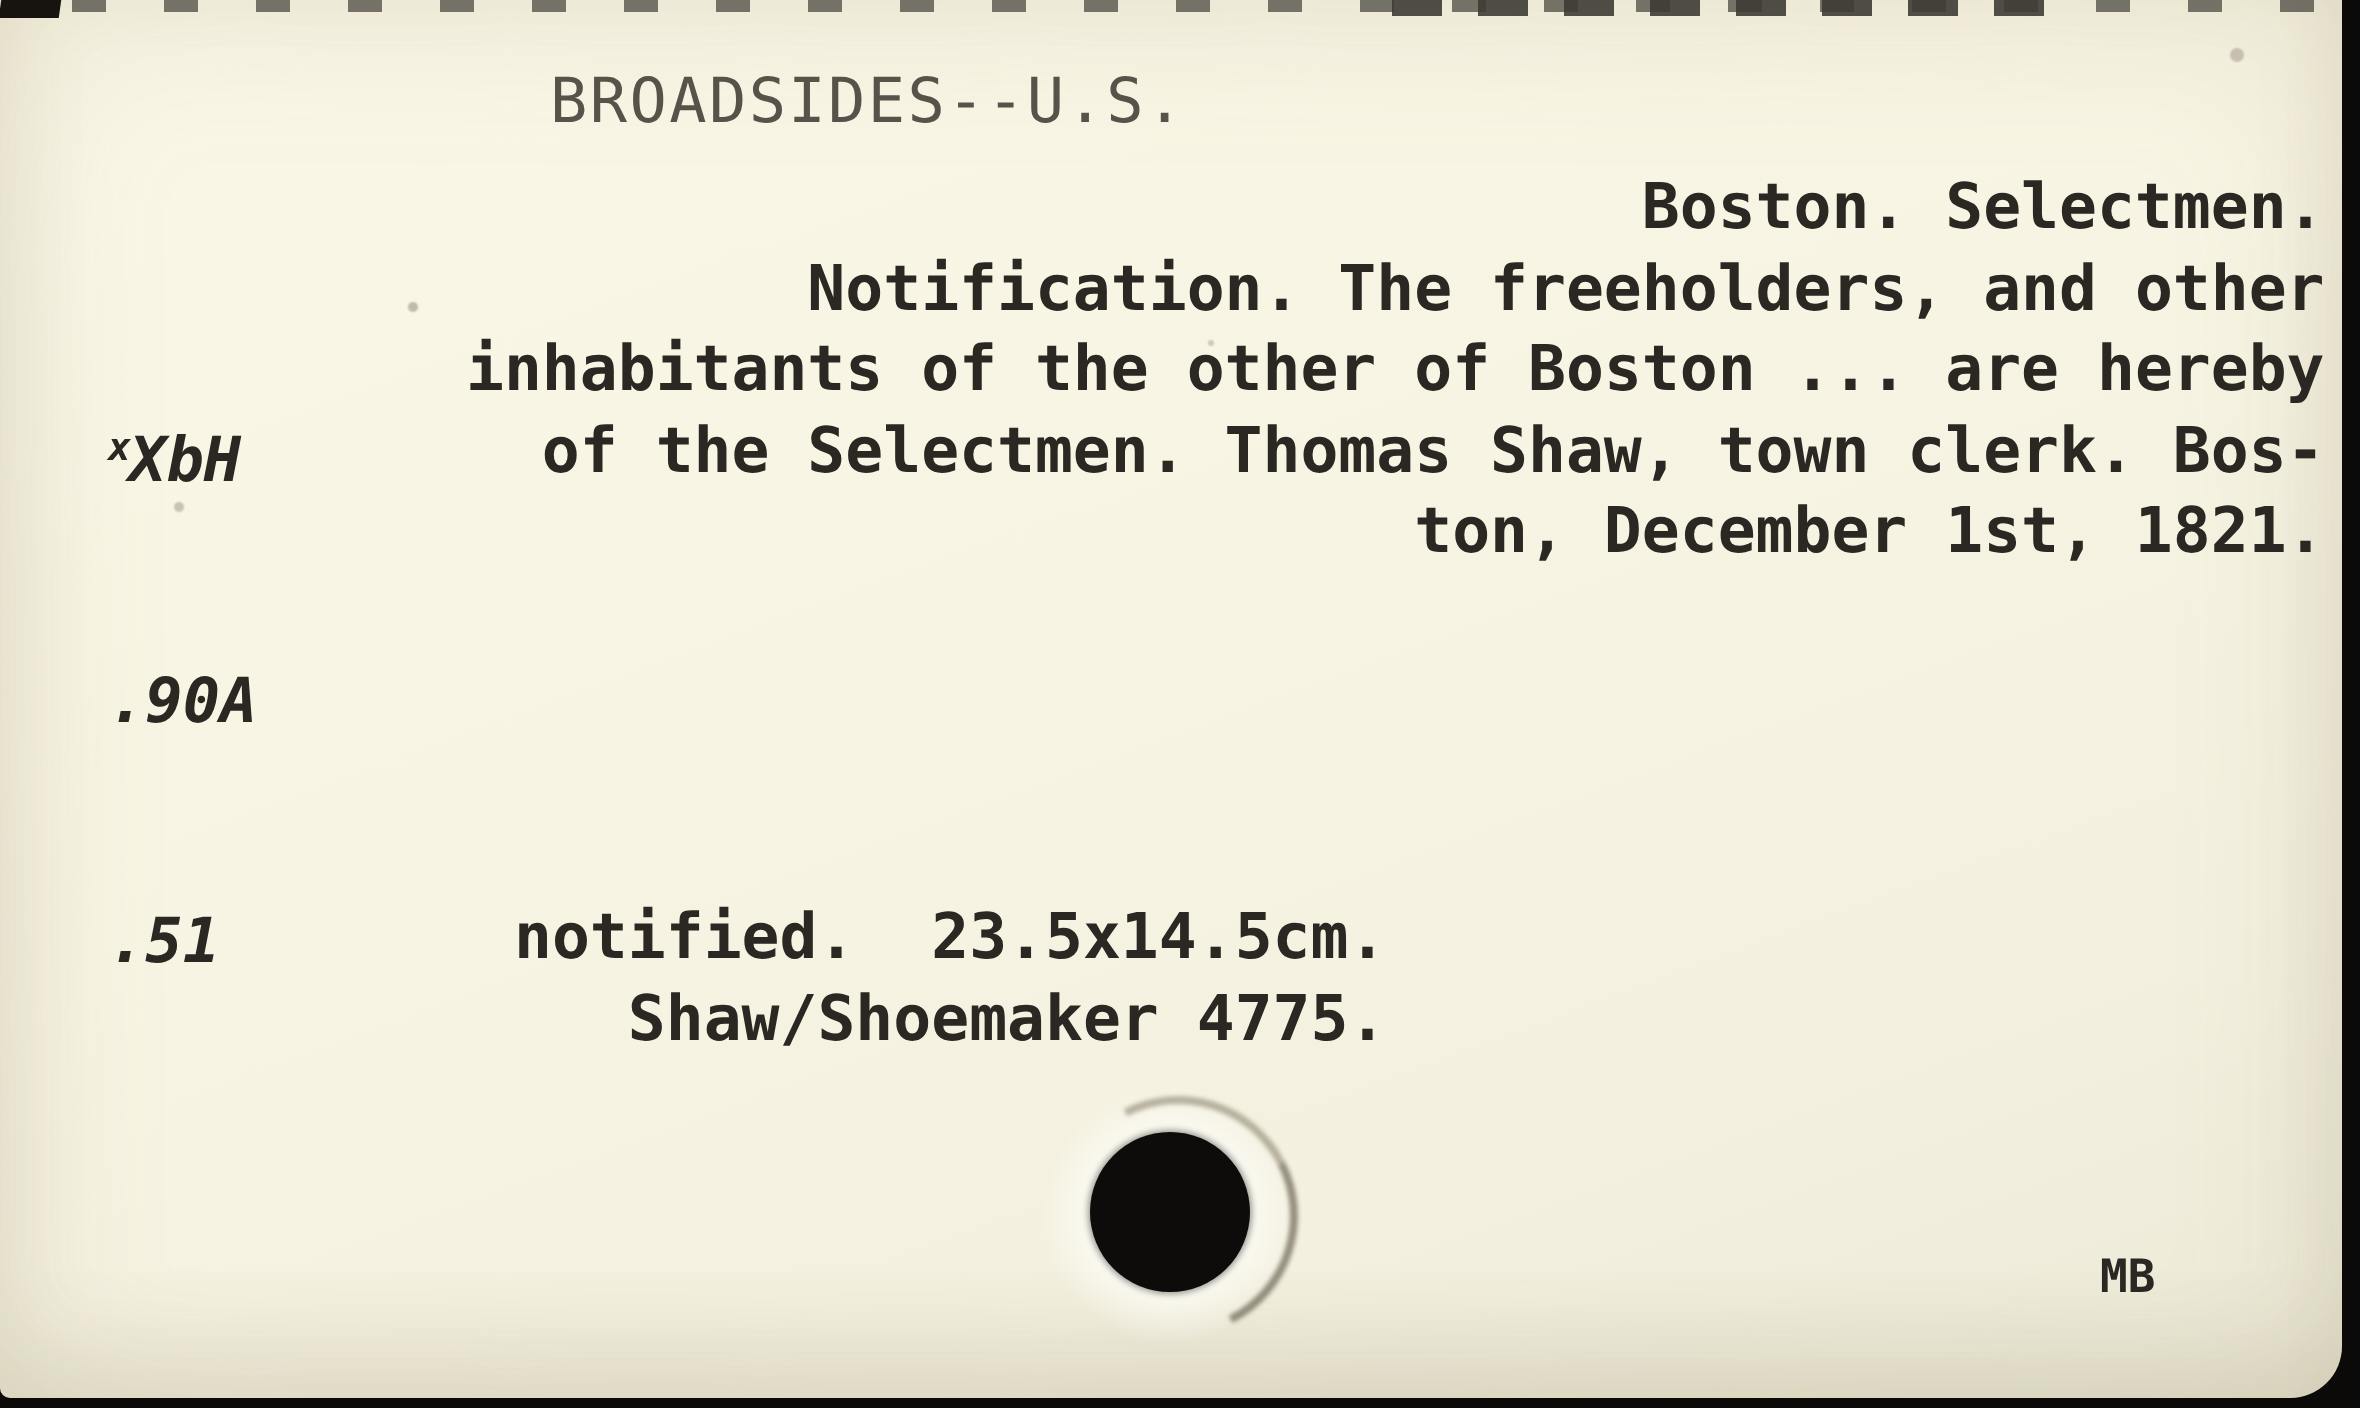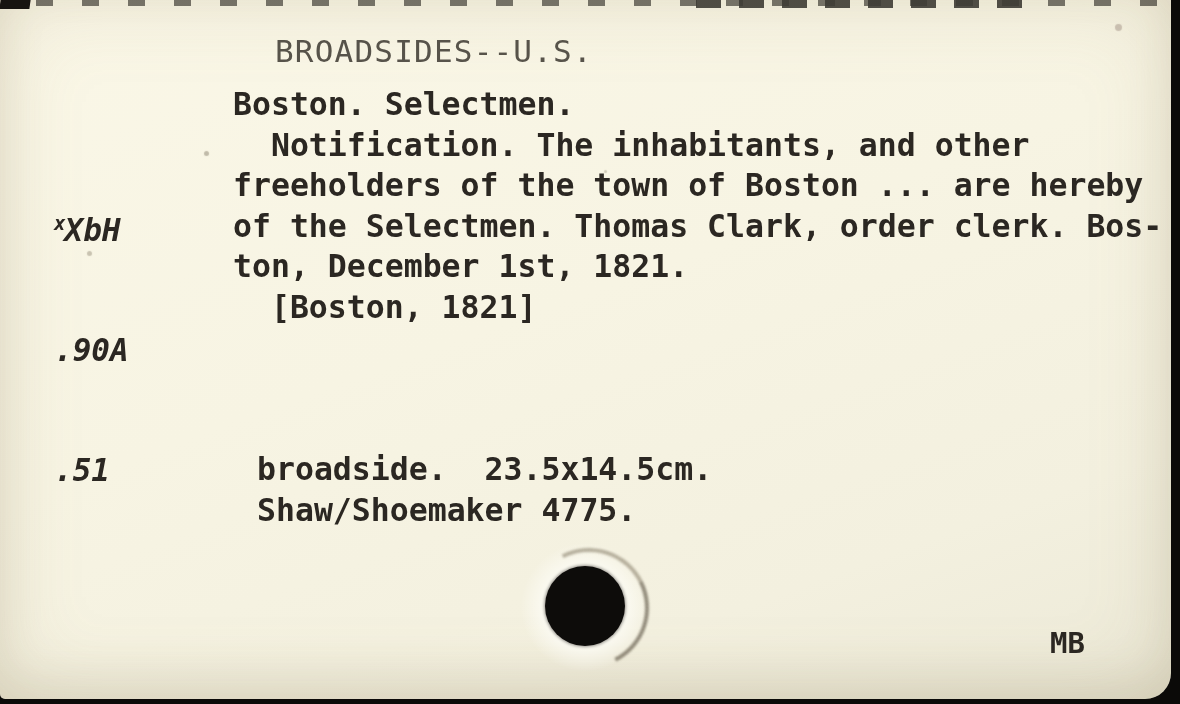--- a/index.html
+++ b/index.html
@@ -103,25 +103,25 @@
     color: #2b2722;
   }
   .phys-text {
     position: absolute;
     left: 257px; top: 449px;
     font-size: 31.5px;
     font-weight: bold;
     line-height: 41px;
     color: #2b2722;
   }
-  .tline { white-space: pre; }
+  .tline { white-space: pre; text-align: right; }
   .initials {
     position: absolute;
     left: 1050px; top: 626px;
-    font-size: 29px;
+    font-size: 23px;
     font-weight: bold;
     color: #2b2722;
   }
   
   .punch-halo {
     position: absolute;
     left: 520px; top: 542px;
     width: 130px; height: 130px;
     border-radius: 50%;
     background: radial-gradient(circle, rgba(255,255,251,0.95) 32%, rgba(255,255,251,0) 70%);
@@ -171,29 +171,28 @@
 
 
     <div class="callnum">
       <div class="cline"><span class="callsup">x</span><span>XbH</span></div>
       <div class="cline">.90A</div>
       <div class="cline">.51</div>
     </div>
 
     <div class="body-text">
         <div class="tline">Boston. Selectmen.</div>
-        <div class="tline">  Notification. The inhabitants, and other</div>
-        <div class="tline">freeholders of the town of Boston ... are hereby</div>
-        <div class="tline">of the Selectmen. Thomas Clark, order clerk. Bos-</div>
+        <div class="tline">  Notification. The freeholders, and other</div>
+        <div class="tline">inhabitants of the other of Boston ... are hereby</div>
+        <div class="tline">of the Selectmen. Thomas Shaw, town clerk. Bos-</div>
         <div class="tline">ton, December 1st, 1821.</div>
-        <div class="tline">  [Boston, 1821]</div>
       </div>
 
     <div class="phys-text">
-        <div class="tline">broadside.  23.5x14.5cm.</div>
+        <div class="tline">notified.  23.5x14.5cm.</div>
         <div class="tline">Shaw/Shoemaker 4775.</div>
       </div>
 
     <div class="initials">MB</div>
 
     <div class="punch-halo"></div>
     <div class="punch-arc"></div>
     <div class="punch"></div>
 
     <div class="specks"></div>

